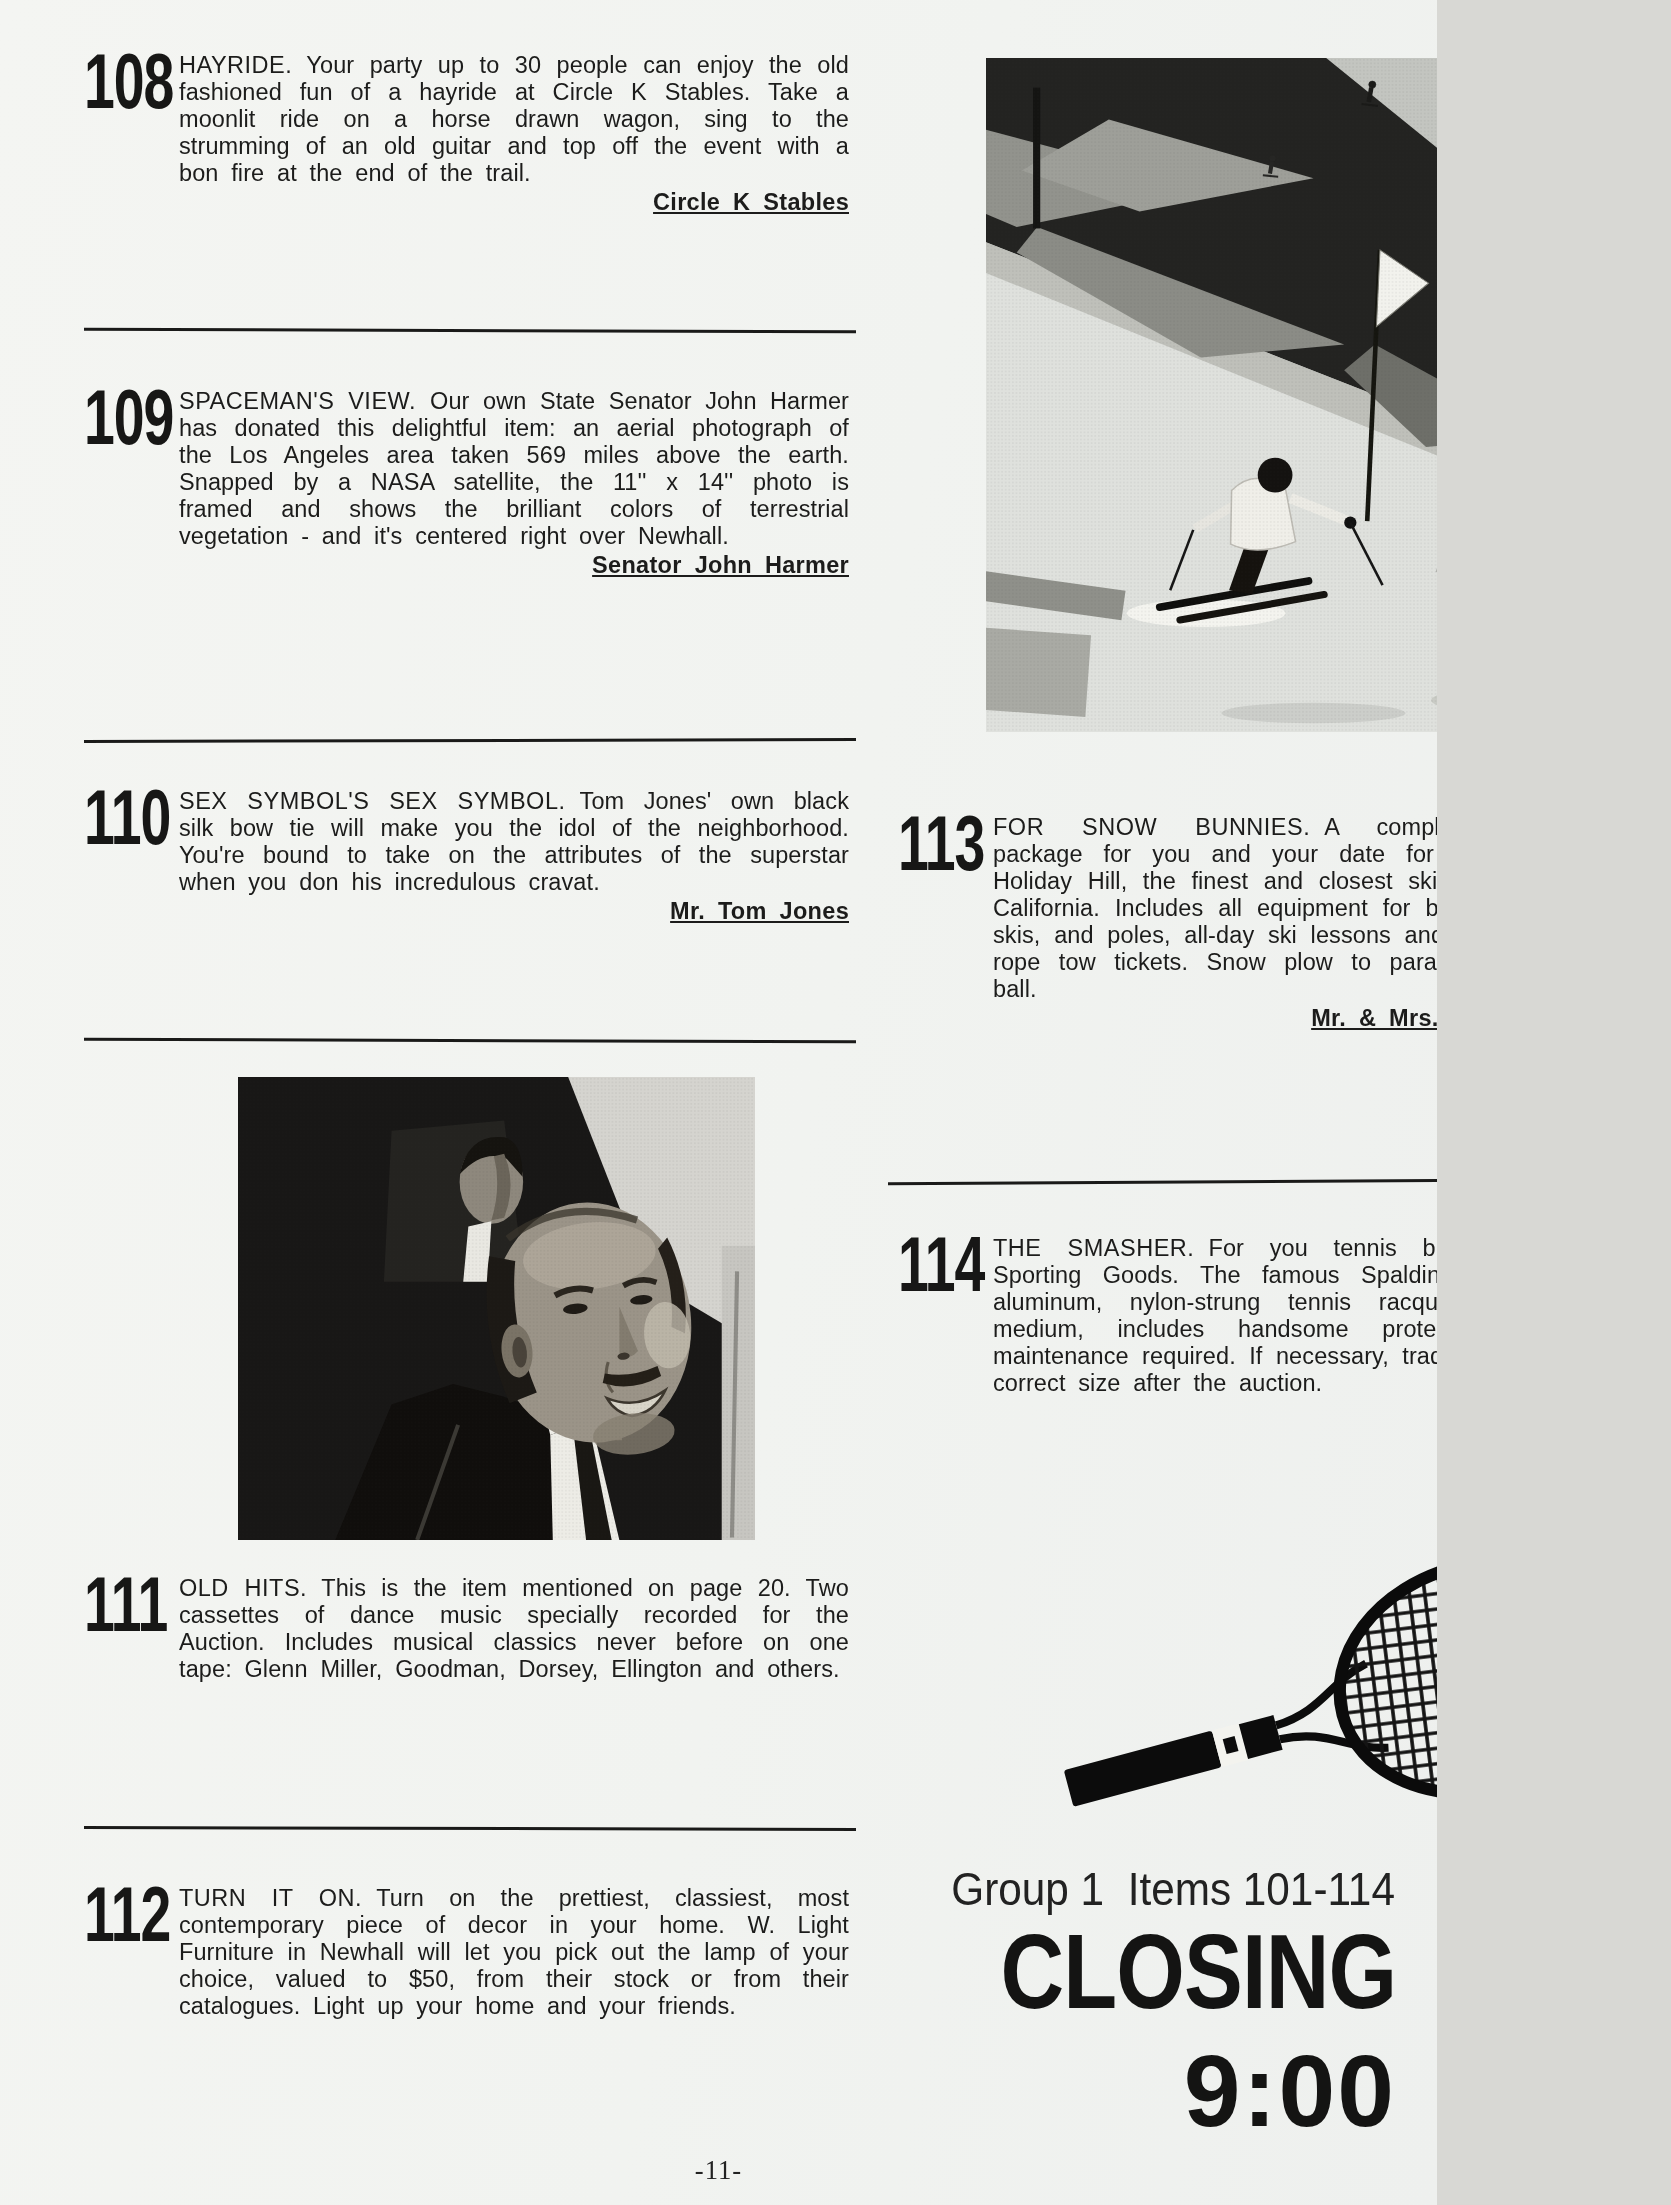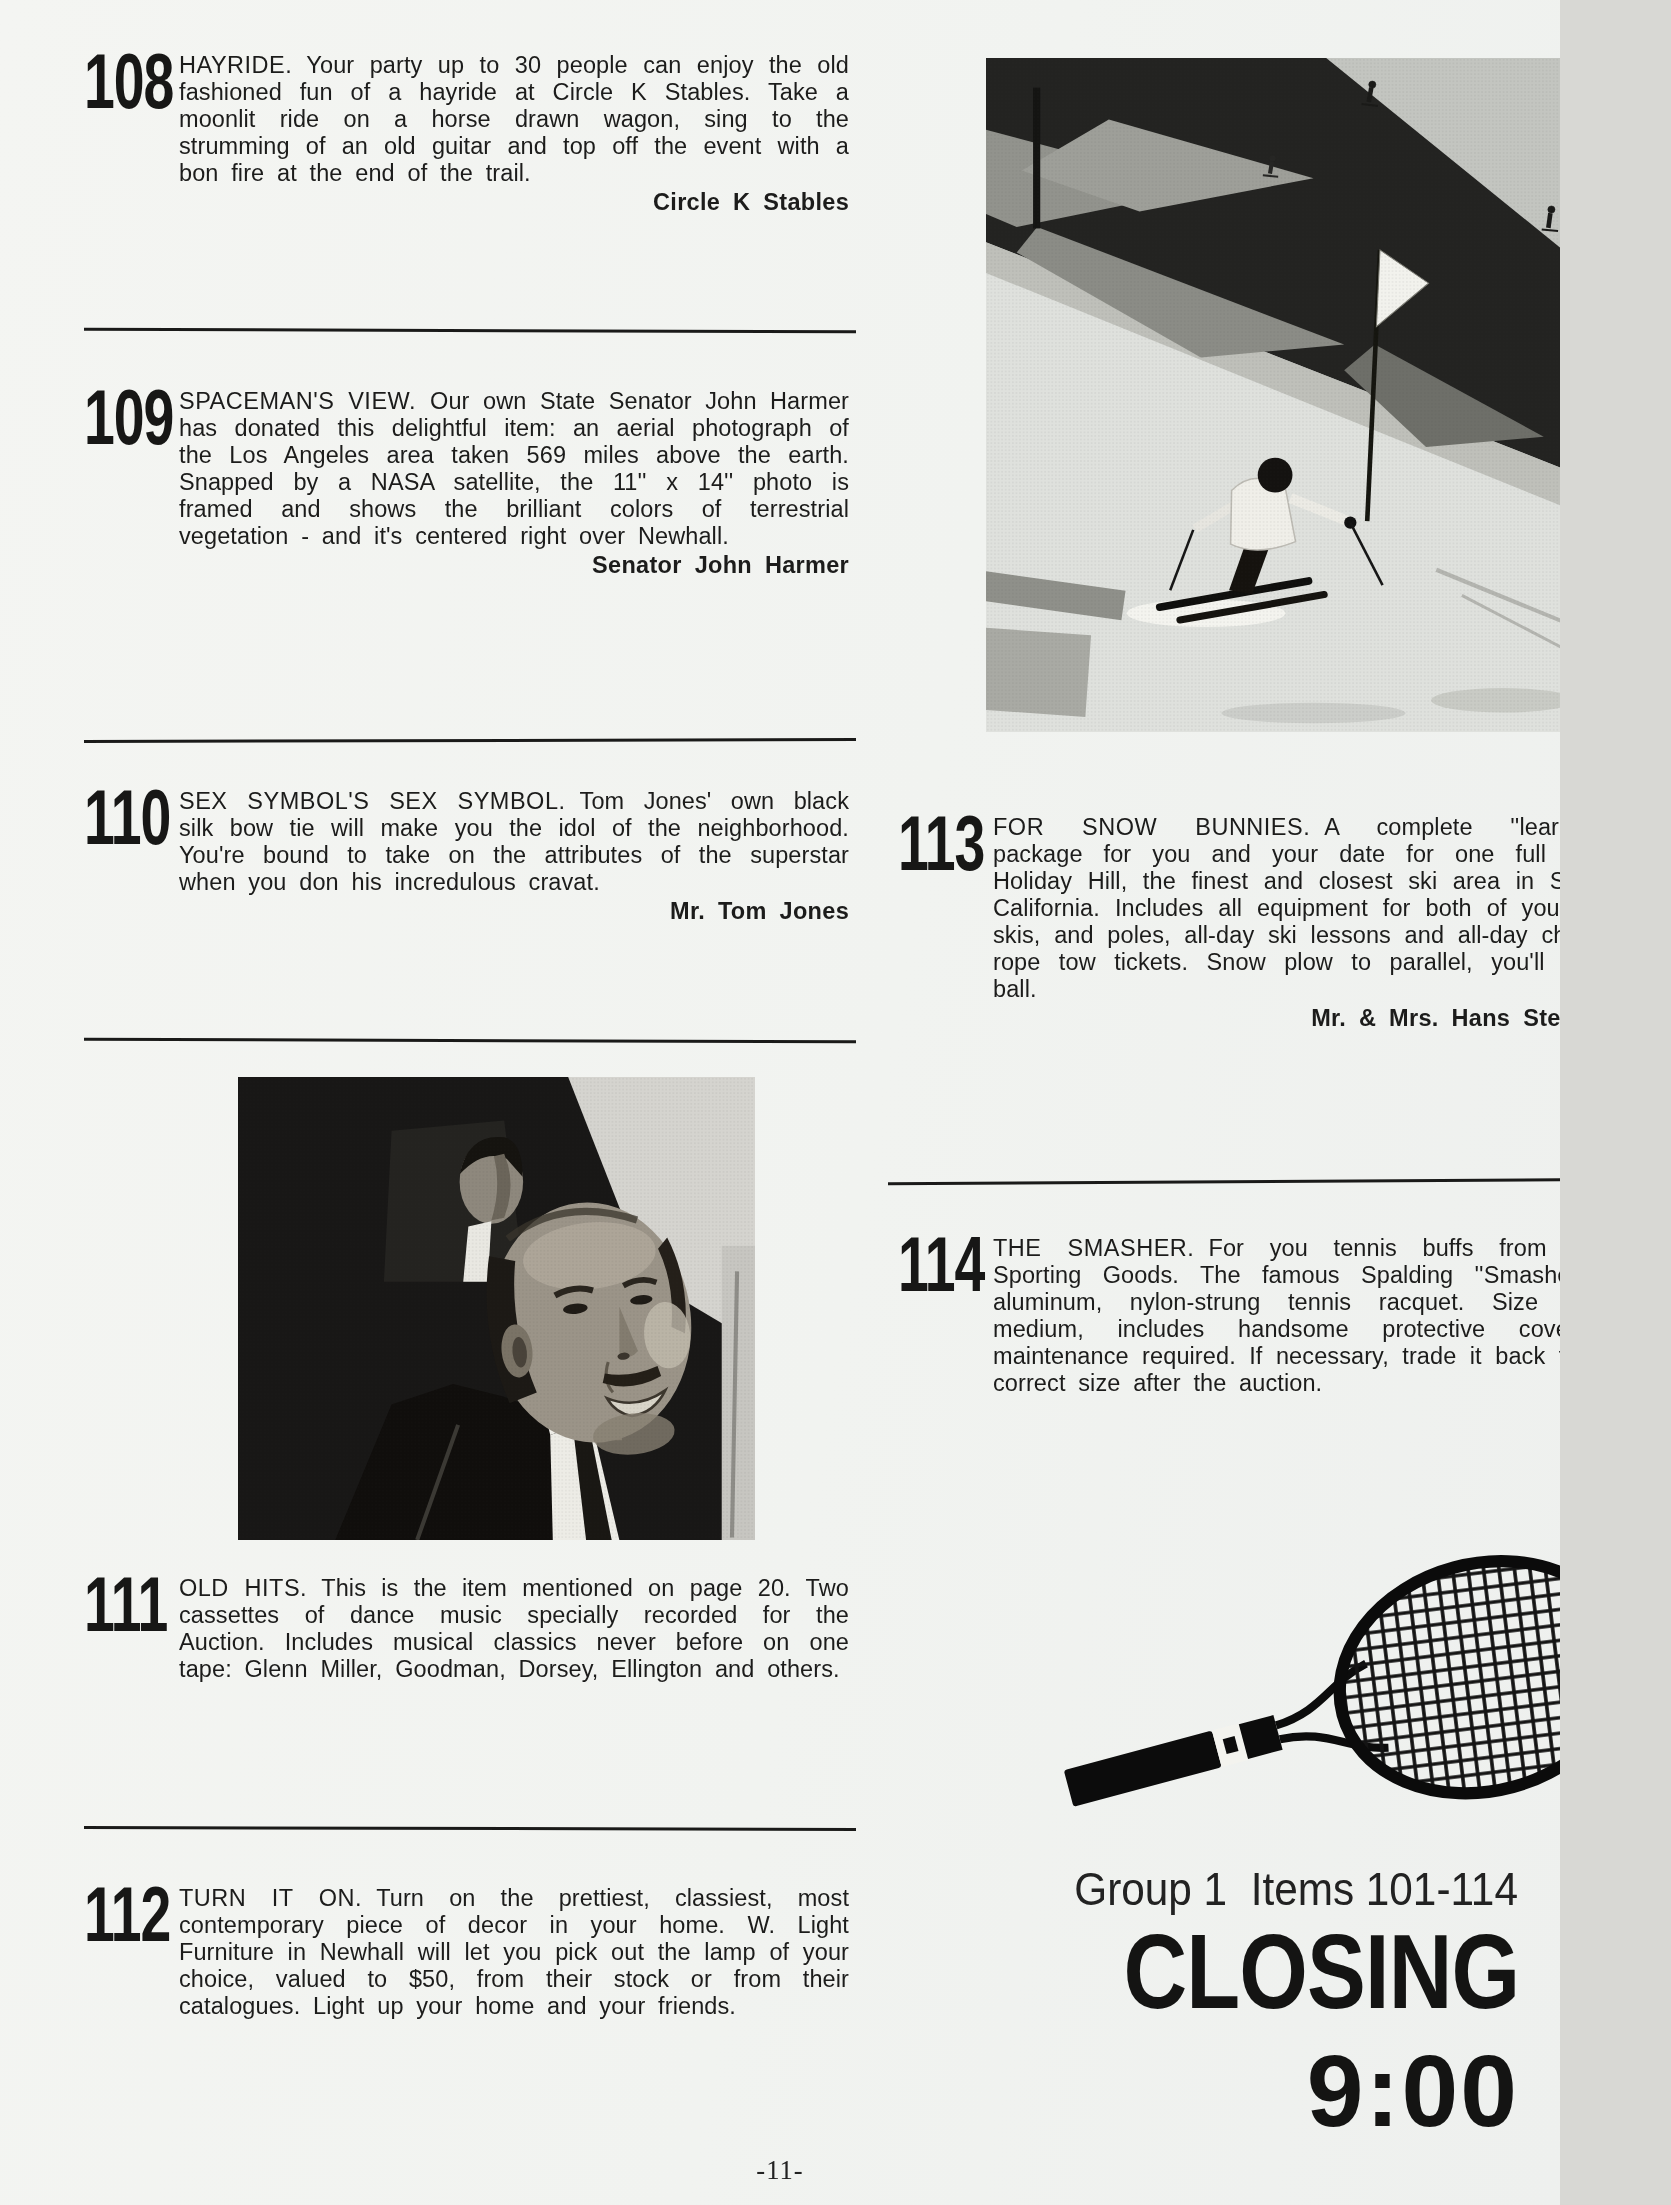--- a/index.html
+++ b/index.html
@@ -1,18 +1,18 @@
 <!DOCTYPE html>
 <html style="font-size:8.2px"><head>
 <meta charset="utf-8">
 <style>
   html,body{margin:0;padding:0;background:#d8d8d4;}
   .page{
     position:relative;
-    width:1560px;height:2205px;
+    width:1437px;height:2205px;
     background:linear-gradient(100deg,#f4f5f2 0%,#f1f3f0 55%,#eef0ee 100%);
     font-family:"Liberation Sans",sans-serif;
     color:#1b1b1a;
     overflow:hidden;
   }
   .item{position:absolute;}
   .num{
     position:absolute;left:0;top:-8.7px;
     font-size:77px;line-height:77px;font-weight:bold;
     letter-spacing:-1.5px;
@@ -22,21 +22,21 @@
   .txt{
     margin-left:95px;
     font-size:23.5px;line-height:27px;
     text-align:justify;
     word-spacing:6.1px;letter-spacing:0.1px;
     color:#1c1c1b;
   }
   .left-col .txt{width:670px;}
   .right-col .txt{width:653px;}
   .title{font-weight:normal;letter-spacing:0.5px;margin-right:.6em;}
-  .credit{font-weight:bold;text-align:right;margin-top:2px;letter-spacing:0.3px;}
+  .credit{font-weight:bold;text-align:right;margin-top:2px;letter-spacing:0.3px;text-decoration:underline;}
   .rule{position:absolute;height:2.6px;background:#1a1a19;}
   .photo{position:absolute;}
   .photo svg{display:block;width:100%;height:100%;}
   .group-line{
     position:absolute;right:42px;top:1863px;
     font-size:47px;line-height:1.1;
     white-space:pre;
     transform:scaleX(.9);transform-origin:100% 0;
     color:#222;
   }

